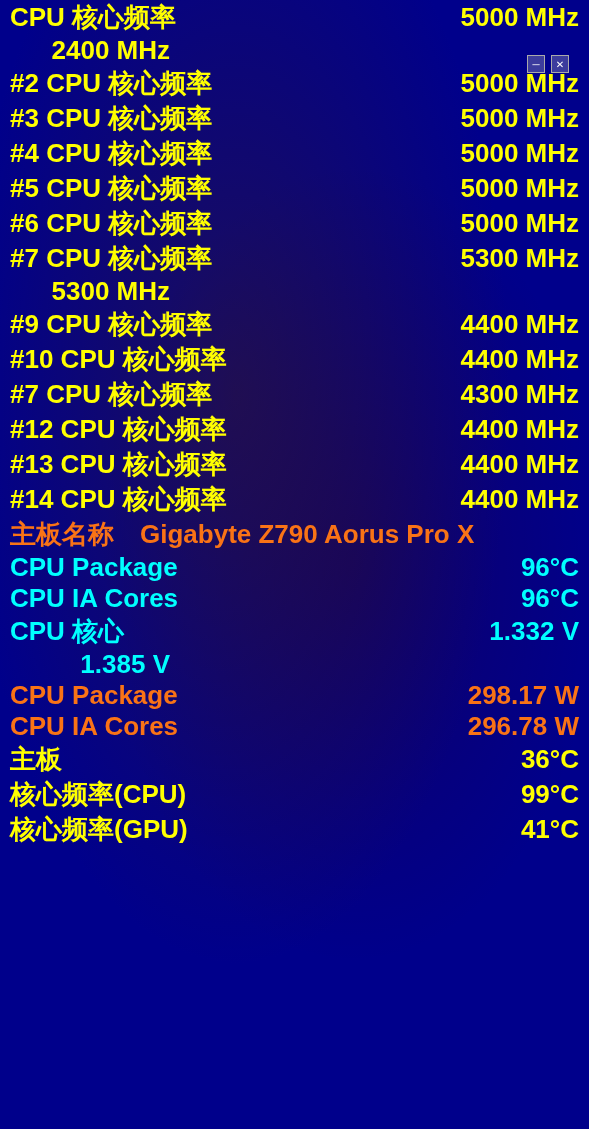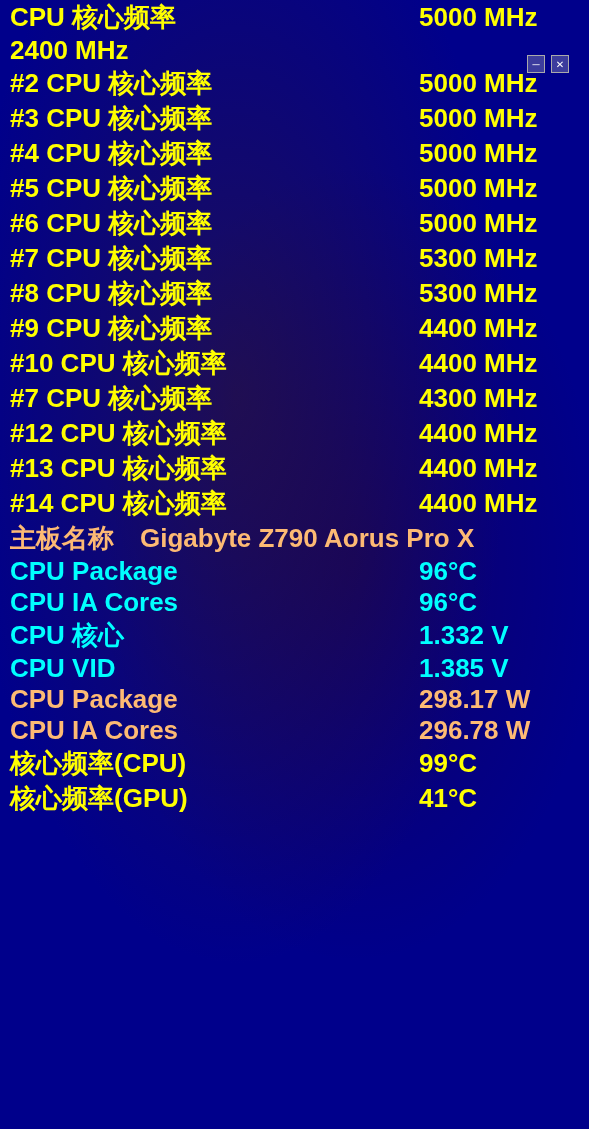--- a/index.html
+++ b/index.html
@@ -47,28 +47,29 @@
 
     .row-yellow {
       color: #ffff00;
     }
 
     .row-cyan {
       color: #00ffff;
     }
 
     .row-white {
-      color: #fdba74;
+      color: #f97316;
     }
 
     .label {
       flex: 1;
     }
 
     .value {
+      text-align: right;
       min-width: 160px;
     }
 
     
     .window-hint {
       position: absolute;
       top: 55px;
       right: 20px;
       display: flex;
       gap: 6px;
@@ -123,21 +124,20 @@
     </div>
     <div class="row row-yellow">
       <span class="label">#6 CPU 核心频率</span>
       <span class="value">5000 MHz</span>
     </div>
     <div class="row row-yellow">
       <span class="label">#7 CPU 核心频率</span>
       <span class="value">5300 MHz</span>
     </div>
     <div class="row row-yellow">
-      <span class="label">#8 CPU 核心频率</span>
       <span class="value">5300 MHz</span>
     </div>
     <div class="row row-yellow">
       <span class="label">#9 CPU 核心频率</span>
       <span class="value">4400 MHz</span>
     </div>
     <div class="row row-yellow">
       <span class="label">#10 CPU 核心频率</span>
       <span class="value">4400 MHz</span>
     </div>
@@ -166,32 +166,35 @@
     </div>
     <div class="row row-cyan">
       <span class="label">CPU IA Cores</span>
       <span class="value">96°C</span>
     </div>
     <div class="row row-cyan">
       <span class="label">CPU 核心</span>
       <span class="value">1.332 V</span>
     </div>
     <div class="row row-cyan">
-      <span class="label">CPU VID</span>
       <span class="value">1.385 V</span>
     </div>
     <div class="row row-white">
       <span class="label">CPU Package</span>
       <span class="value">298.17 W</span>
     </div>
     <div class="row row-white">
       <span class="label">CPU IA Cores</span>
       <span class="value">296.78 W</span>
     </div>
     <div class="row row-yellow">
+      <span class="label">主板</span>
+      <span class="value">36°C</span>
+    </div>
+    <div class="row row-yellow">
       <span class="label">核心频率(CPU)</span>
       <span class="value">99°C</span>
     </div>
     <div class="row row-yellow">
       <span class="label">核心频率(GPU)</span>
       <span class="value">41°C</span>
     </div>
   </div>
 
 </body></html>

